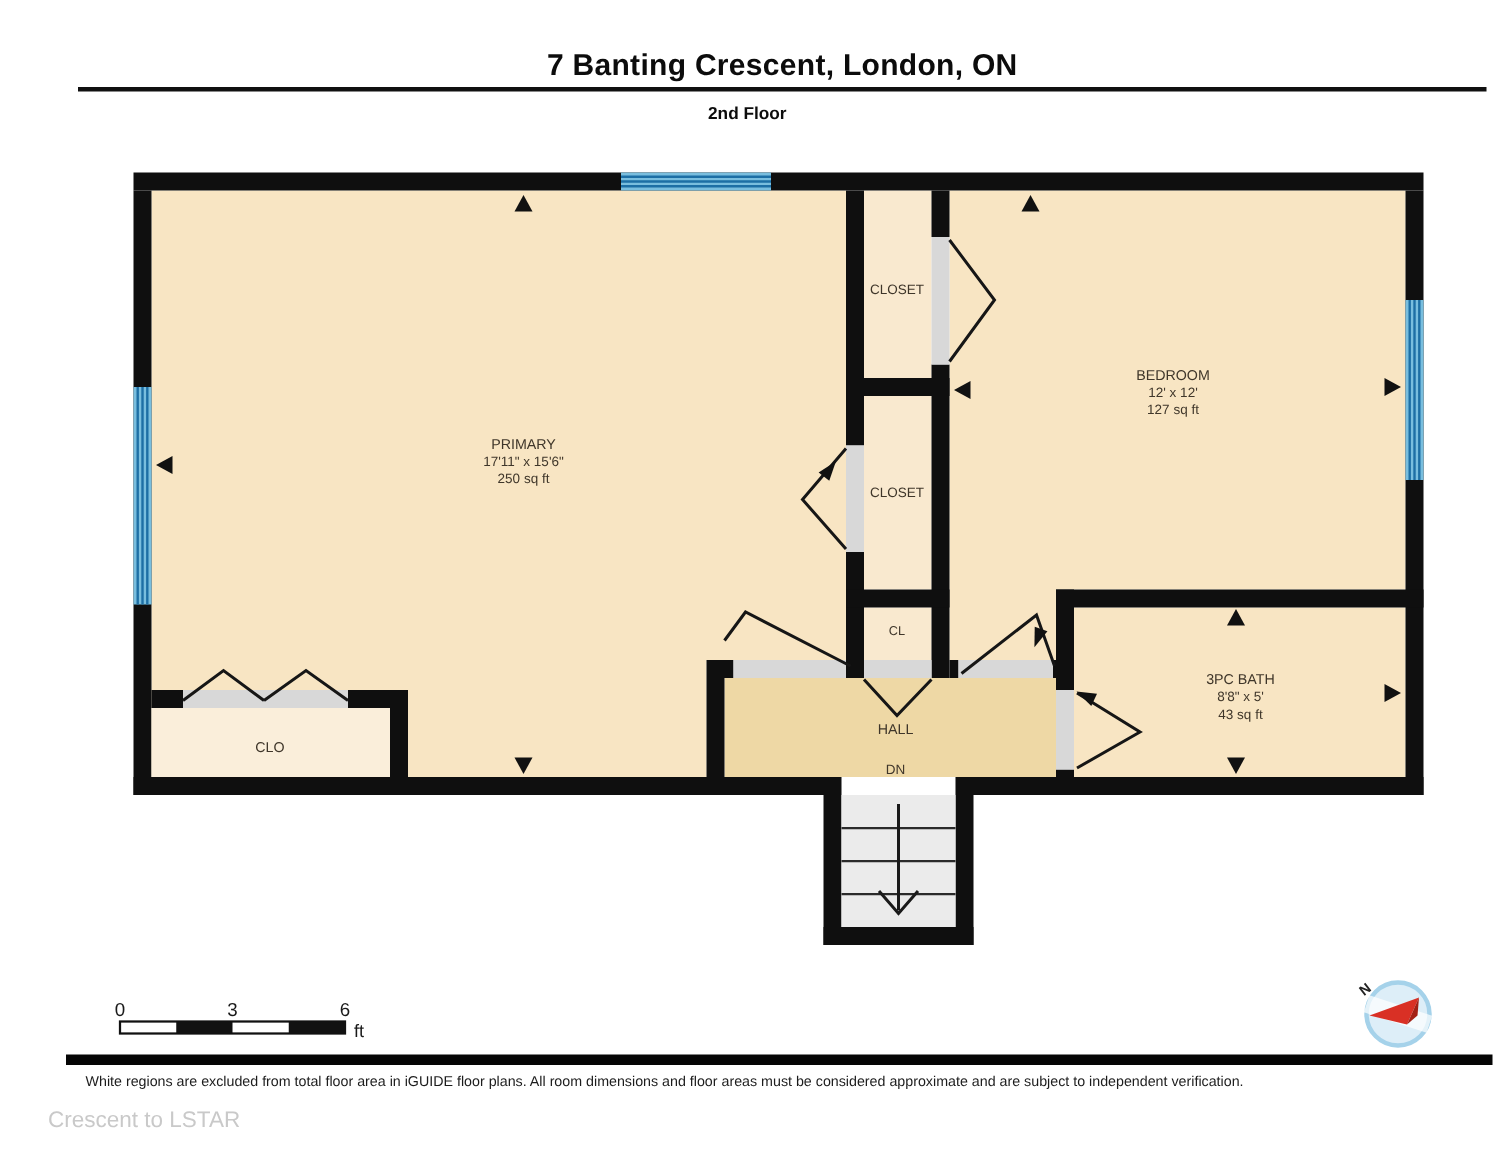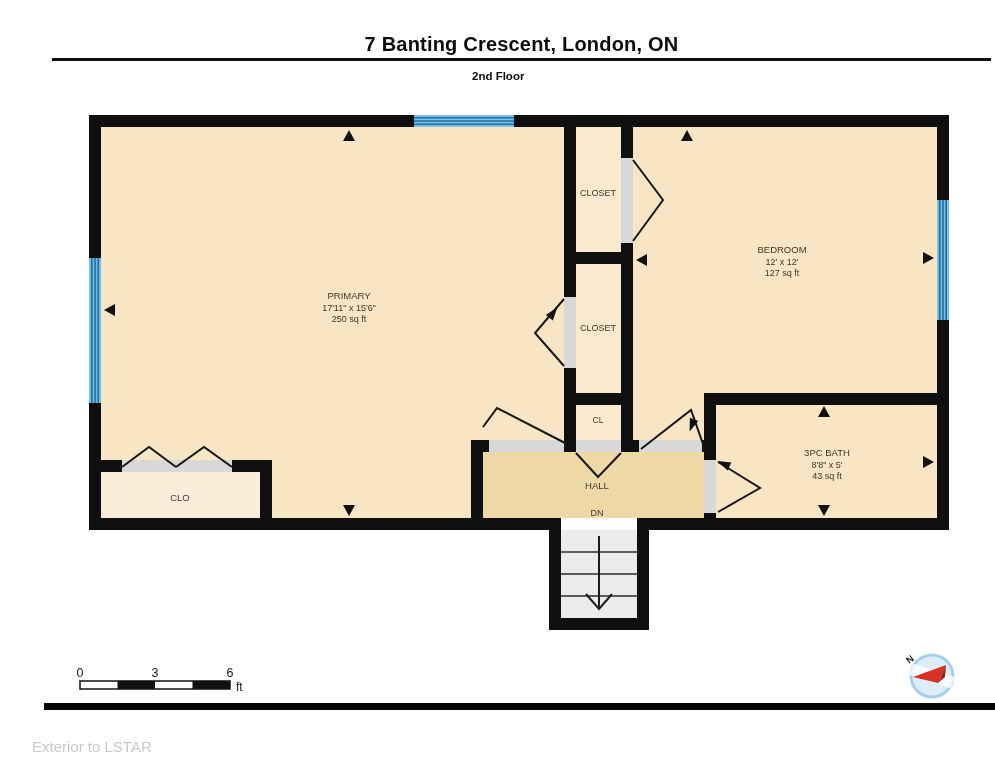--- a/index.html
+++ b/index.html
@@ -181,15 +181,16 @@
     <g transform="translate(908,676)">
       <circle r="21" fill="#ddeef8" stroke="#a5d2ea" stroke-width="3"></circle>
       <rect x="-22" y="-6" width="44" height="12" fill="#ffffff" opacity="0.7" transform="rotate(18)"></rect>
       <polygon points="-19,1 14,-11 6,7" fill="#d93025"></polygon>
       <polygon points="14,-11 6,7 13,1" fill="#a32015"></polygon>
       <text transform="translate(-20,-14) rotate(-38)" font-size="9.5" font-weight="700" fill="#222" text-anchor="middle">N</text>
     </g>
   </svg>
 
   <div class="abs thick-rule"></div>
-  <div class="abs license">Exterior to LSTAR</div>
+  <div class="abs disclaimer">White regions are excluded from total floor area in iGUIDE floor plans. All room dimensions and floor areas must be considered approximate and are subject to independent verification.</div>
+  <div class="abs license">Crescent to LSTAR</div>
 
 </div>
 
 </body></html>

